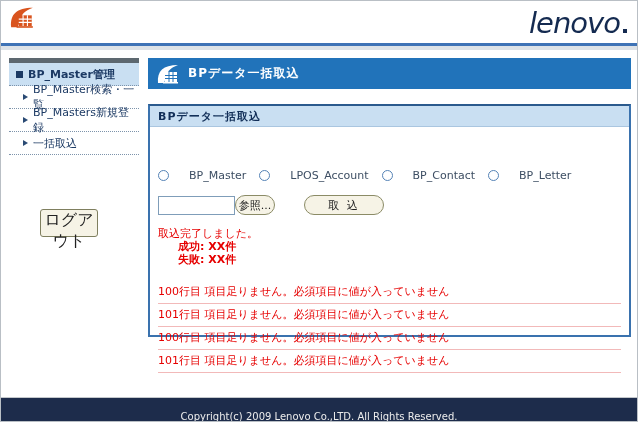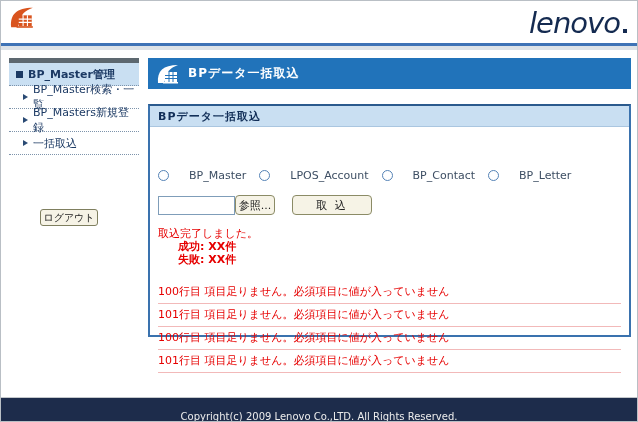--- a/index.html
+++ b/index.html
@@ -20,23 +20,23 @@
   
   .sidebar { position:absolute; left:8px; top:57px; width:130px; }
   .side-topbar { height:5px; background:#5d6870; }
   .nav-row { height:23px; display:flex; align-items:center;
              border-bottom:1px dotted #7d93ab; font-size:11px; color:#1c3a64; }
   .nav-header { background:#c9dff2; font-weight:bold; padding-left:7px; gap:5px; }
   .nav-item { padding-left:14px; gap:5px; cursor:pointer; }
   .sq { width:7px; height:7px; background:#1c3a64; flex:none; }
   .tri { width:0; height:0; border-left:5px solid #2a4a74; border-top:3px solid transparent;
          border-bottom:3px solid transparent; flex:none; }
-  .logout-btn { position:absolute; left:39px; top:208px; width:58px; height:17px;
+  .logout-btn { position:absolute; left:39px; top:208px; width:58px; height:28px;
                 background:#f6f3e6; border:1px solid #7f7f5f; border-radius:3px;
-                font-size:10px; color:#222; font-family:inherit; cursor:pointer; }
+                font-size:16px; color:#222; font-family:inherit; cursor:pointer; }
 
   
   .banner { position:absolute; left:147px; top:57px; width:483px; height:31px;
             background:#2173ba; color:#fff; display:flex; align-items:center;
             padding-left:8px; gap:8px; }
   .banner-title { font-size:12px; font-weight:bold; letter-spacing:1px; }
 
   .panel { position:absolute; left:147px; top:103px; width:483px; height:233px;
            border:2px solid #3a72ae; border-top-color:#2b5a8d; background:#fff; }
   .panel-title { height:21px; background:#c9dff2; font-size:11px; font-weight:bold;
@@ -44,24 +44,24 @@
                  border-bottom:1px solid #aac6e0; letter-spacing:1px; }
 
   .radio-row { display:flex; align-items:center; gap:13px; margin:13px 8px 0; }
   .radio-group { display:flex; align-items:center; gap:20px; font-size:11px; color:#3d4e63;margin-top:29px; }
   .radio { width:11px; height:11px; border:1px solid #5583b6; border-radius:50%;
            background:#fff; flex:none; cursor:pointer; }
 
   .file-row { display:flex; align-items:center; margin:13px 8px 0; }
   .file-input { width:77px; height:19px; border:1px solid #7f9db9; font-size:11px;
                 padding:0 3px; font-family:inherit; }
-  .btn { height:20px; background:#f6f3e6; border:1px solid #8b8b66; border-radius:4px;
+  .btn { height:20px; background:#f6f3e6; border:1px solid #8b8b66; border-radius:10px;
          font-size:11px; color:#222; font-family:inherit; cursor:pointer; }
   .browse-btn { width:40px; }
-  .import-btn { width:80px; margin-left:17px; letter-spacing:2px; }
+  .import-btn { width:80px; margin-left:29px; letter-spacing:2px; }
 
   .status { margin:12px 8px 0; font-size:11px; color:#e60000; line-height:13px; }
   .status-indent { padding-left:20px; font-weight:bold; }
 
   .errors { margin:15px 8px 0; }
   .error-row { font-size:11px; color:#e60000; padding:3px 0 4px;
                border-bottom:1px solid #f2b9b9; white-space:nowrap; }
 
   
   .footer { position:absolute; left:0; right:0; top:396px; height:37px; background:#1d2c4b;

